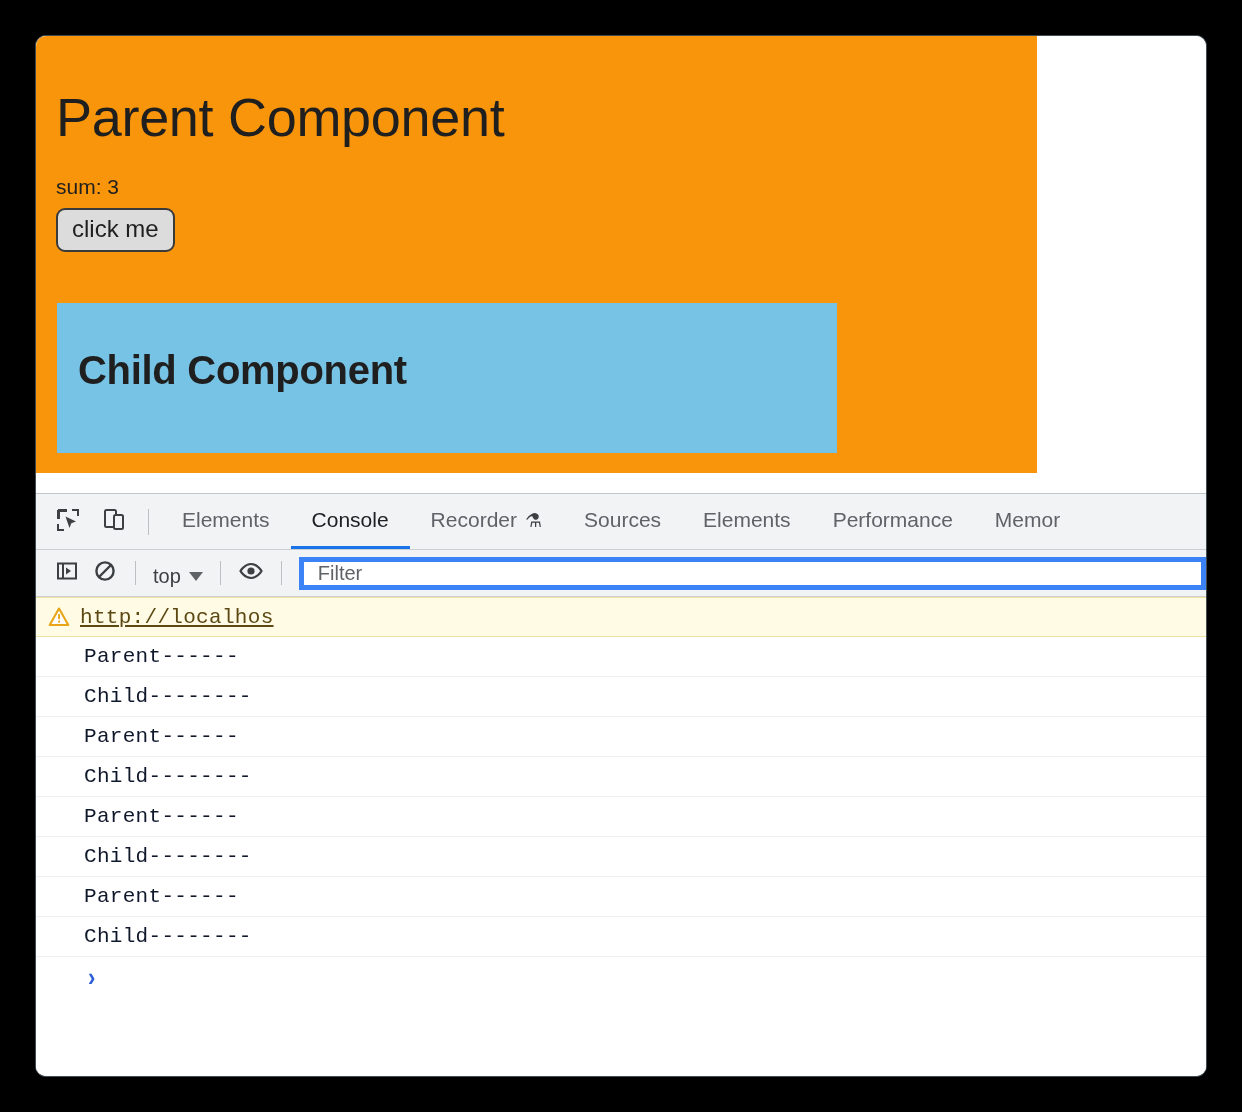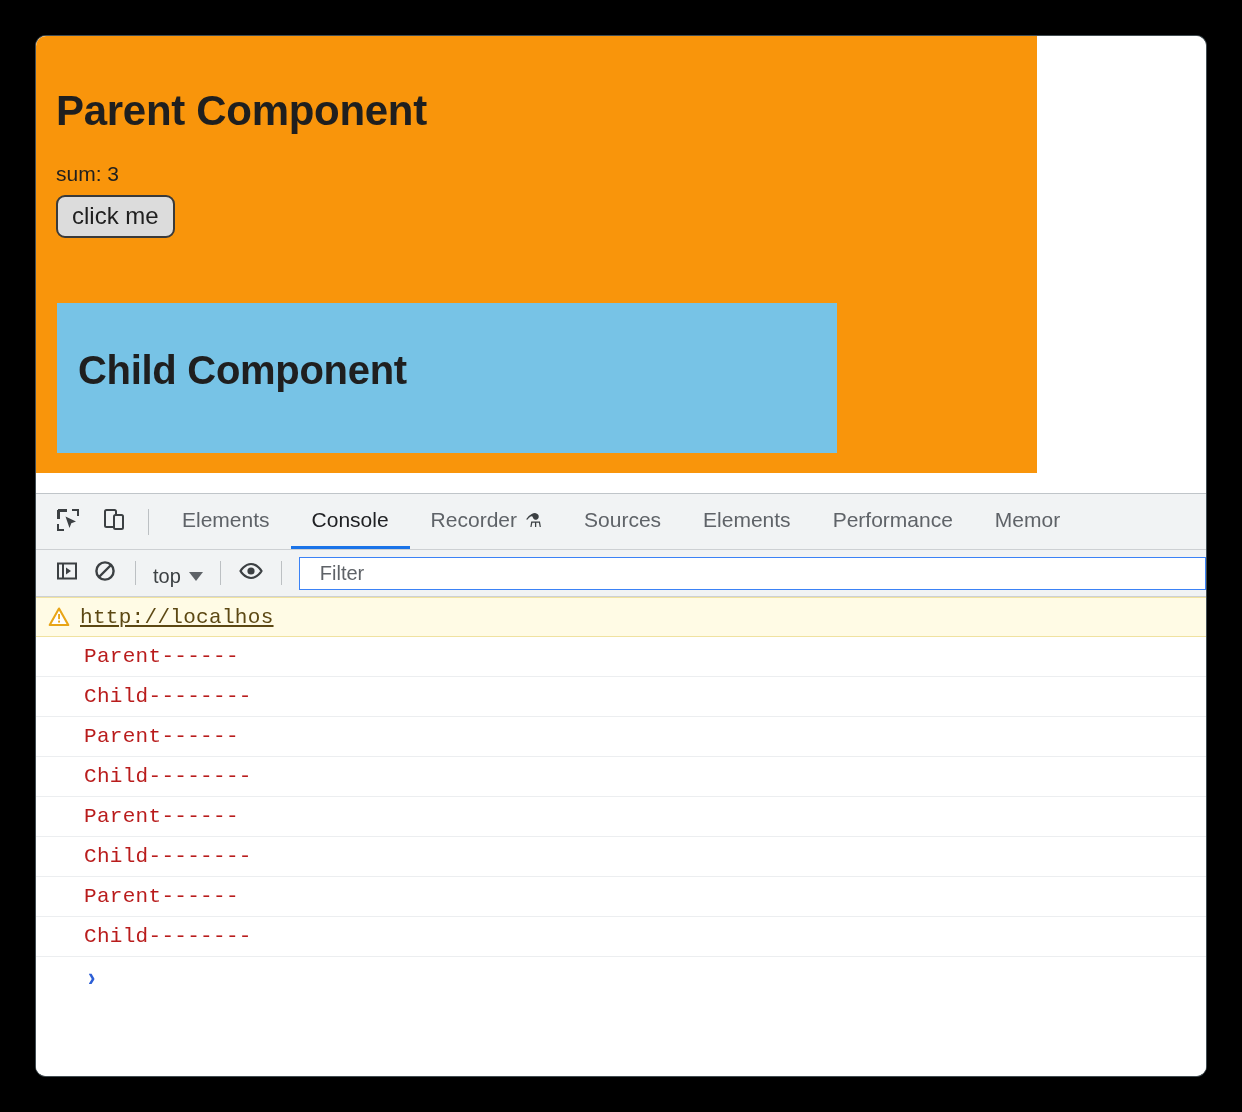--- a/index.html
+++ b/index.html
@@ -45,22 +45,22 @@
     width: 1001px;
     height: 437px;
     background: #F9950B;
     padding: 0 0 0 0;
     box-sizing: border-box;
   }
 
   .parent-title {
     margin: 0;
     padding: 52px 0 0 20px;
-    font-size: 42px;
-    font-weight: bold;
+    font-size: 54px;
+    font-weight: normal;
     color: #1f1f1f;
     line-height: 1.1;
     letter-spacing: -0.3px;
   }
 
   .parent-sum {
     margin: 0;
     padding: 28px 0 0 20px;
     font-size: 21px;
     color: #1f1f1f;
@@ -227,26 +227,26 @@
     border-left: 7px solid transparent;
     border-right: 7px solid transparent;
     border-top: 9px solid #5f6368;
   }
 
   .filter-input {
     flex: 1;
     height: 33px;
     margin-left: 4px;
     margin-right: 0;
-    border: 1px solid #3b82f6;
+    border: 5px solid #3b82f6;
     background: #ffffff;
     font-family: "Liberation Sans", sans-serif;
     font-size: 20px;
     color: #3c4043;
-    padding: 0 20px;
+    padding: 0 14px;
     box-sizing: border-box;
     outline: none;
   }
   .filter-input::placeholder { color: #5f6368; opacity: 1; }
 
   
   .console-body {
     background: #ffffff;
     height: 477px;
     overflow: hidden;
@@ -287,21 +287,21 @@
 
   .console-row {
     height: 40px;
     display: flex;
     align-items: center;
     border-bottom: 1px solid #eceef0;
     padding-left: 48px;
     box-sizing: border-box;
     font-family: "Liberation Mono", monospace;
     font-size: 21px;
-    color: #b91c1c;
+    color: #0f172a;
     white-space: pre;
     letter-spacing: 0.3px;
   }
 
   .console-prompt-row {
     height: 42px;
     display: flex;
     align-items: center;
     padding-left: 52px;
     box-sizing: border-box;

